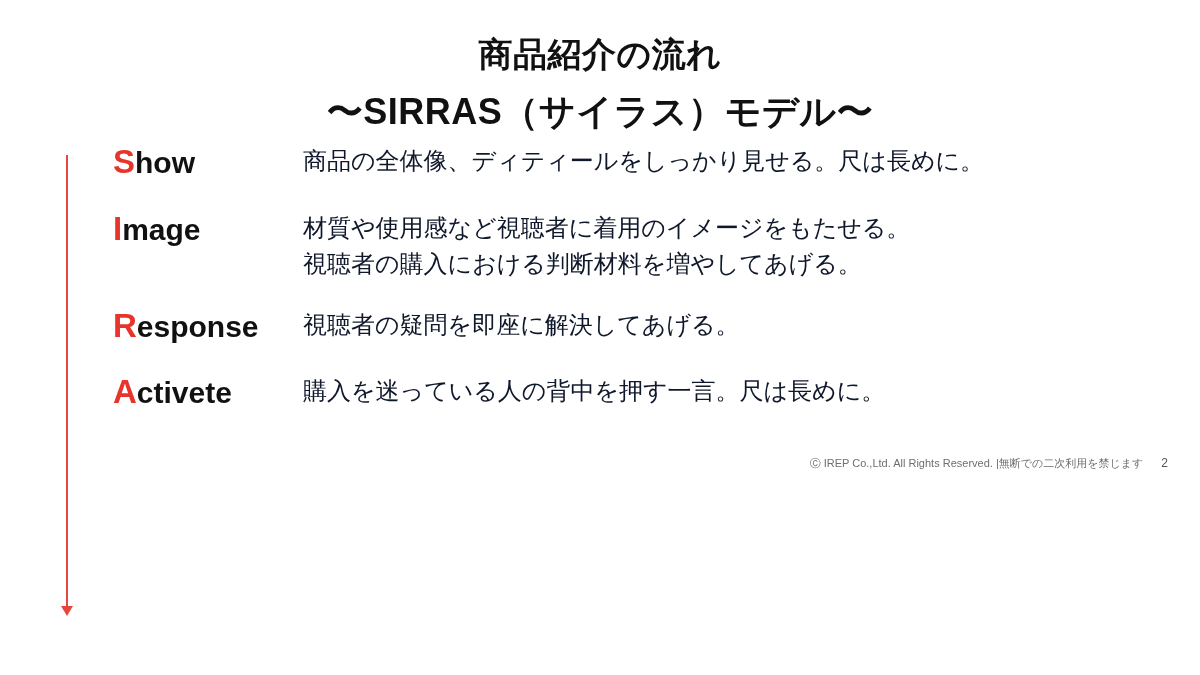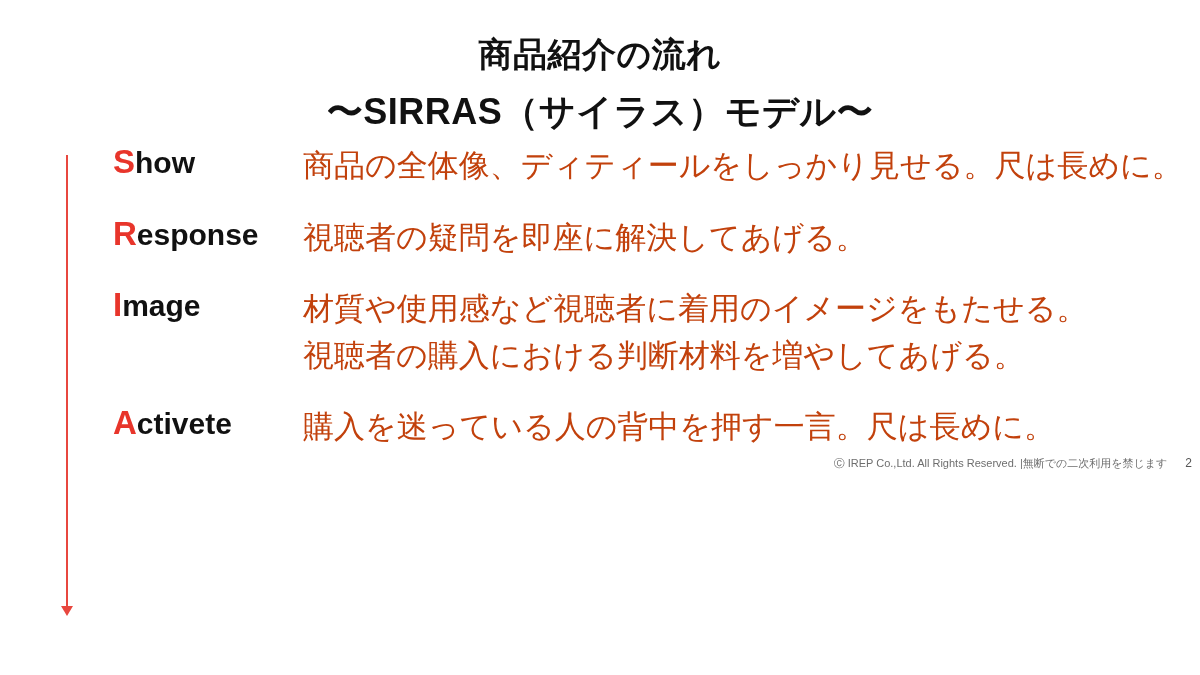--- a/index.html
+++ b/index.html
@@ -75,31 +75,31 @@
     font-size: 30px;
     font-weight: bold;
     line-height: 1.35;
     white-space: nowrap;
   }
   .row-key .cap {
     color: #e8352b;
     font-size: 33px;
   }
   .row-desc {
-    font-size: 31px;
+    font-size: 24px;
     line-height: 1.5;
-    color: #c2410c;
+    color: #0f172a;
     padding-top: 3px;
   }
   .row-desc div {
     white-space: nowrap;
   }
   .footer {
     position: absolute;
-    right: 8px;
+    right: 32px;
     bottom: 10px;
     display: flex;
     align-items: baseline;
     gap: 18px;
     font-size: 11px;
     color: #6e6e6e;
   }
   .footer-page {
     font-size: 12px;
     color: #555555;
@@ -123,34 +123,34 @@
       <div class="row-key">
         <span class="cap">S</span><span>how</span>
       </div>
       <div class="row-desc">
         <div>商品の全体像、ディティールをしっかり見せる。尺は長めに。</div>
       </div>
     </div>
 
     <div class="row">
       <div class="row-key">
-        <span class="cap">R</span><span>esponse</span>
+        <span class="cap">I</span><span>mage</span>
       </div>
       <div class="row-desc">
-        <div>視聴者の疑問を即座に解決してあげる。</div>
+        <div>材質や使用感など視聴者に着用のイメージをもたせる。</div>
+        <div>視聴者の購入における判断材料を増やしてあげる。</div>
       </div>
     </div>
 
     <div class="row">
       <div class="row-key">
-        <span class="cap">I</span><span>mage</span>
+        <span class="cap">R</span><span>esponse</span>
       </div>
       <div class="row-desc">
-        <div>材質や使用感など視聴者に着用のイメージをもたせる。</div>
-        <div>視聴者の購入における判断材料を増やしてあげる。</div>
+        <div>視聴者の疑問を即座に解決してあげる。</div>
       </div>
     </div>
 
 
     <div class="row">
       <div class="row-key">
         <span class="cap">A</span><span>ctivete</span>
       </div>
       <div class="row-desc">
         <div>購入を迷っている人の背中を押す一言。尺は長めに。</div>

